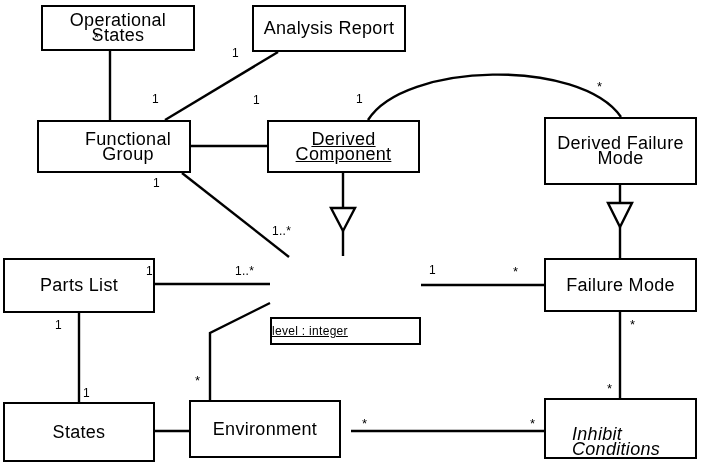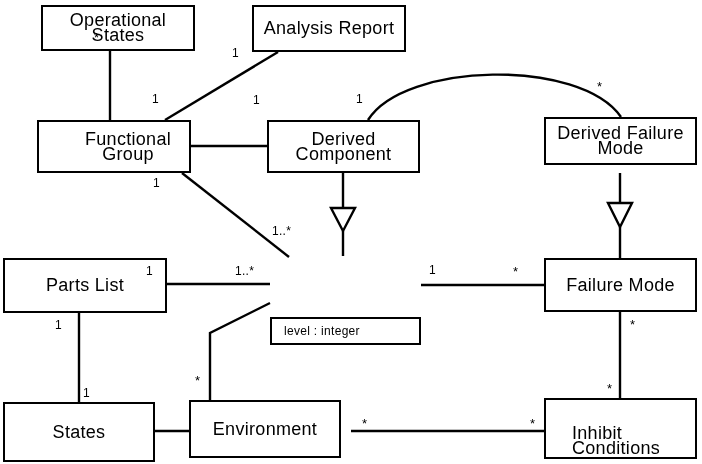--- a/index.html
+++ b/index.html
@@ -57,22 +57,22 @@
     border: 2px solid #000000;
     border-top: 2px solid #000000;
     background: #ffffff;
     display: flex;
     align-items: center;
     z-index: 2;
   }
   .uml-attr-text {
     font-size: 12px;
     color: #000000;
-    padding-left: 12px;
     letter-spacing: 0.3px;
+    text-decoration: underline;
   }
   .mult-label {
     position: absolute;
     font-size: 12px;
     color: #000000;
     z-index: 3;
     white-space: nowrap;
     letter-spacing: 0.3px;
   }
   .mult-label.star {
@@ -130,33 +130,33 @@
       <span class="uml-name-text">Analysis Report</span>
     </div>
   </div>
 
   <div class="uml-class" style="left:37px; top:120px; width:154px; height:53px;padding-left:28px;">
     <div class="uml-name-compartment">
       <span class="uml-name-text">Functional Group</span>
     </div>
   </div>
 
-  <div class="uml-class" style="left:267px; top:120px; width:153px; height:53px;">
+  <div class="uml-class" style="left:267px; top:120px; width:153px; height:53px;text-decoration:underline;">
     <div class="uml-name-compartment">
       <span class="uml-name-text">Derived Component</span>
     </div>
   </div>
 
-  <div class="uml-class" style="left:544px; top:117px; width:153px; height:48px;">
+  <div class="uml-class" style="left:544px; top:117px; width:153px; height:68px;">
     <div class="uml-name-compartment">
       <span class="uml-name-text">Derived Failure Mode</span>
     </div>
   </div>
 
-  <div class="uml-class" style="left:3px; top:258px; width:164px; height:55px;">
+  <div class="uml-class" style="left:3px; top:258px; width:152px; height:55px;">
     <div class="uml-name-compartment">
       <span class="uml-name-text">Parts List</span>
     </div>
   </div>
 
   <div class="uml-attr-compartment" style="left:270px; top:317px; width:151px; height:28px;">
     <span class="uml-attr-text">level : integer</span>
   </div>
 
   <div class="uml-class" style="left:544px; top:258px; width:153px; height:54px;">
@@ -171,21 +171,21 @@
     </div>
   </div>
 
   <div class="uml-class" style="left:189px; top:400px; width:152px; height:58px;">
     <div class="uml-name-compartment">
       <span class="uml-name-text">Environment</span>
     </div>
   </div>
 
   <div class="uml-class" style="left:544px; top:398px; width:153px; height:61px;">
-    <div class="uml-name-compartment" style="align-items:center; padding-top:24px;">
+    <div class="uml-name-compartment" style="align-items:flex-end; padding-top:24px;font-style:italic;">
       <span class="uml-name-text left-align">Inhibit
 Conditions</span>
     </div>
   </div>
 
   <span class="mult-label star" style="left:94px; top:30px;">*</span>
   <span class="mult-label" style="left:232px; top:46px;">1</span>
   <span class="mult-label" style="left:152px; top:92px;">1</span>
   <span class="mult-label" style="left:253px; top:93px;">1</span>
   <span class="mult-label" style="left:356px; top:92px;">1</span>

